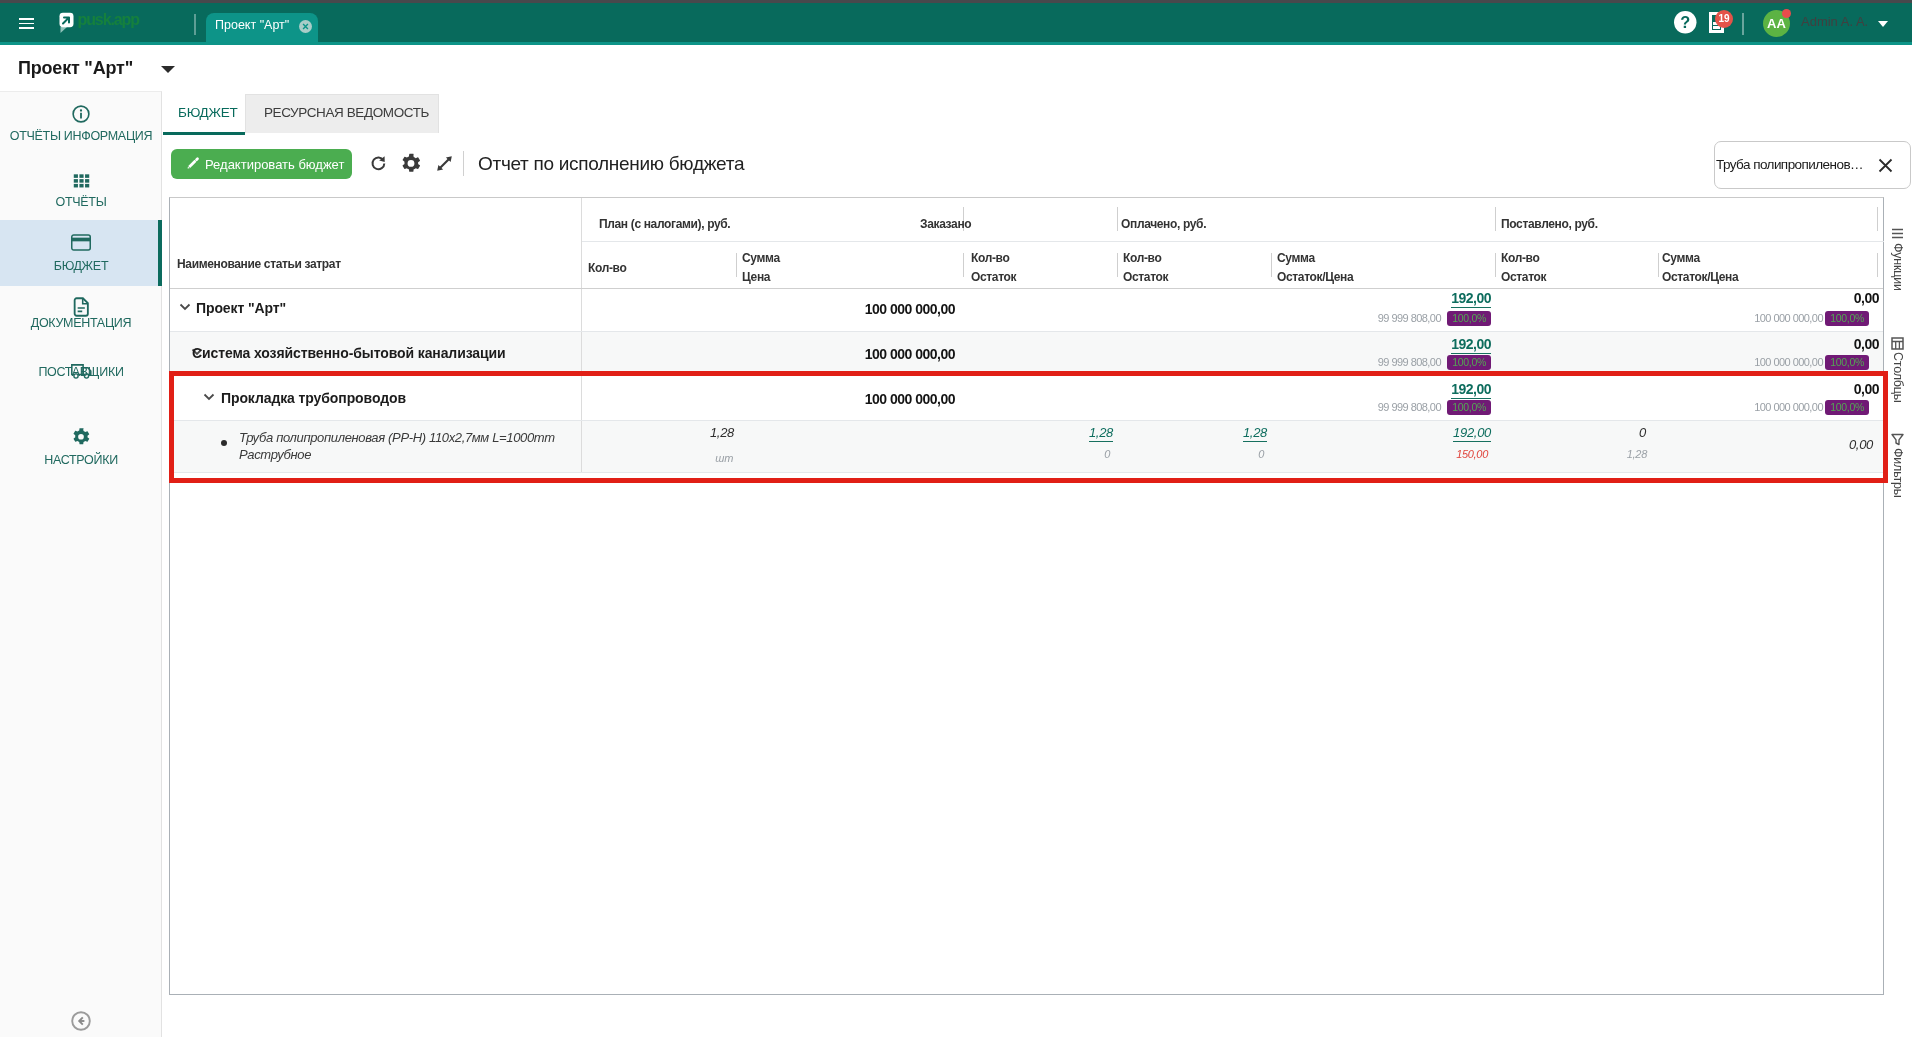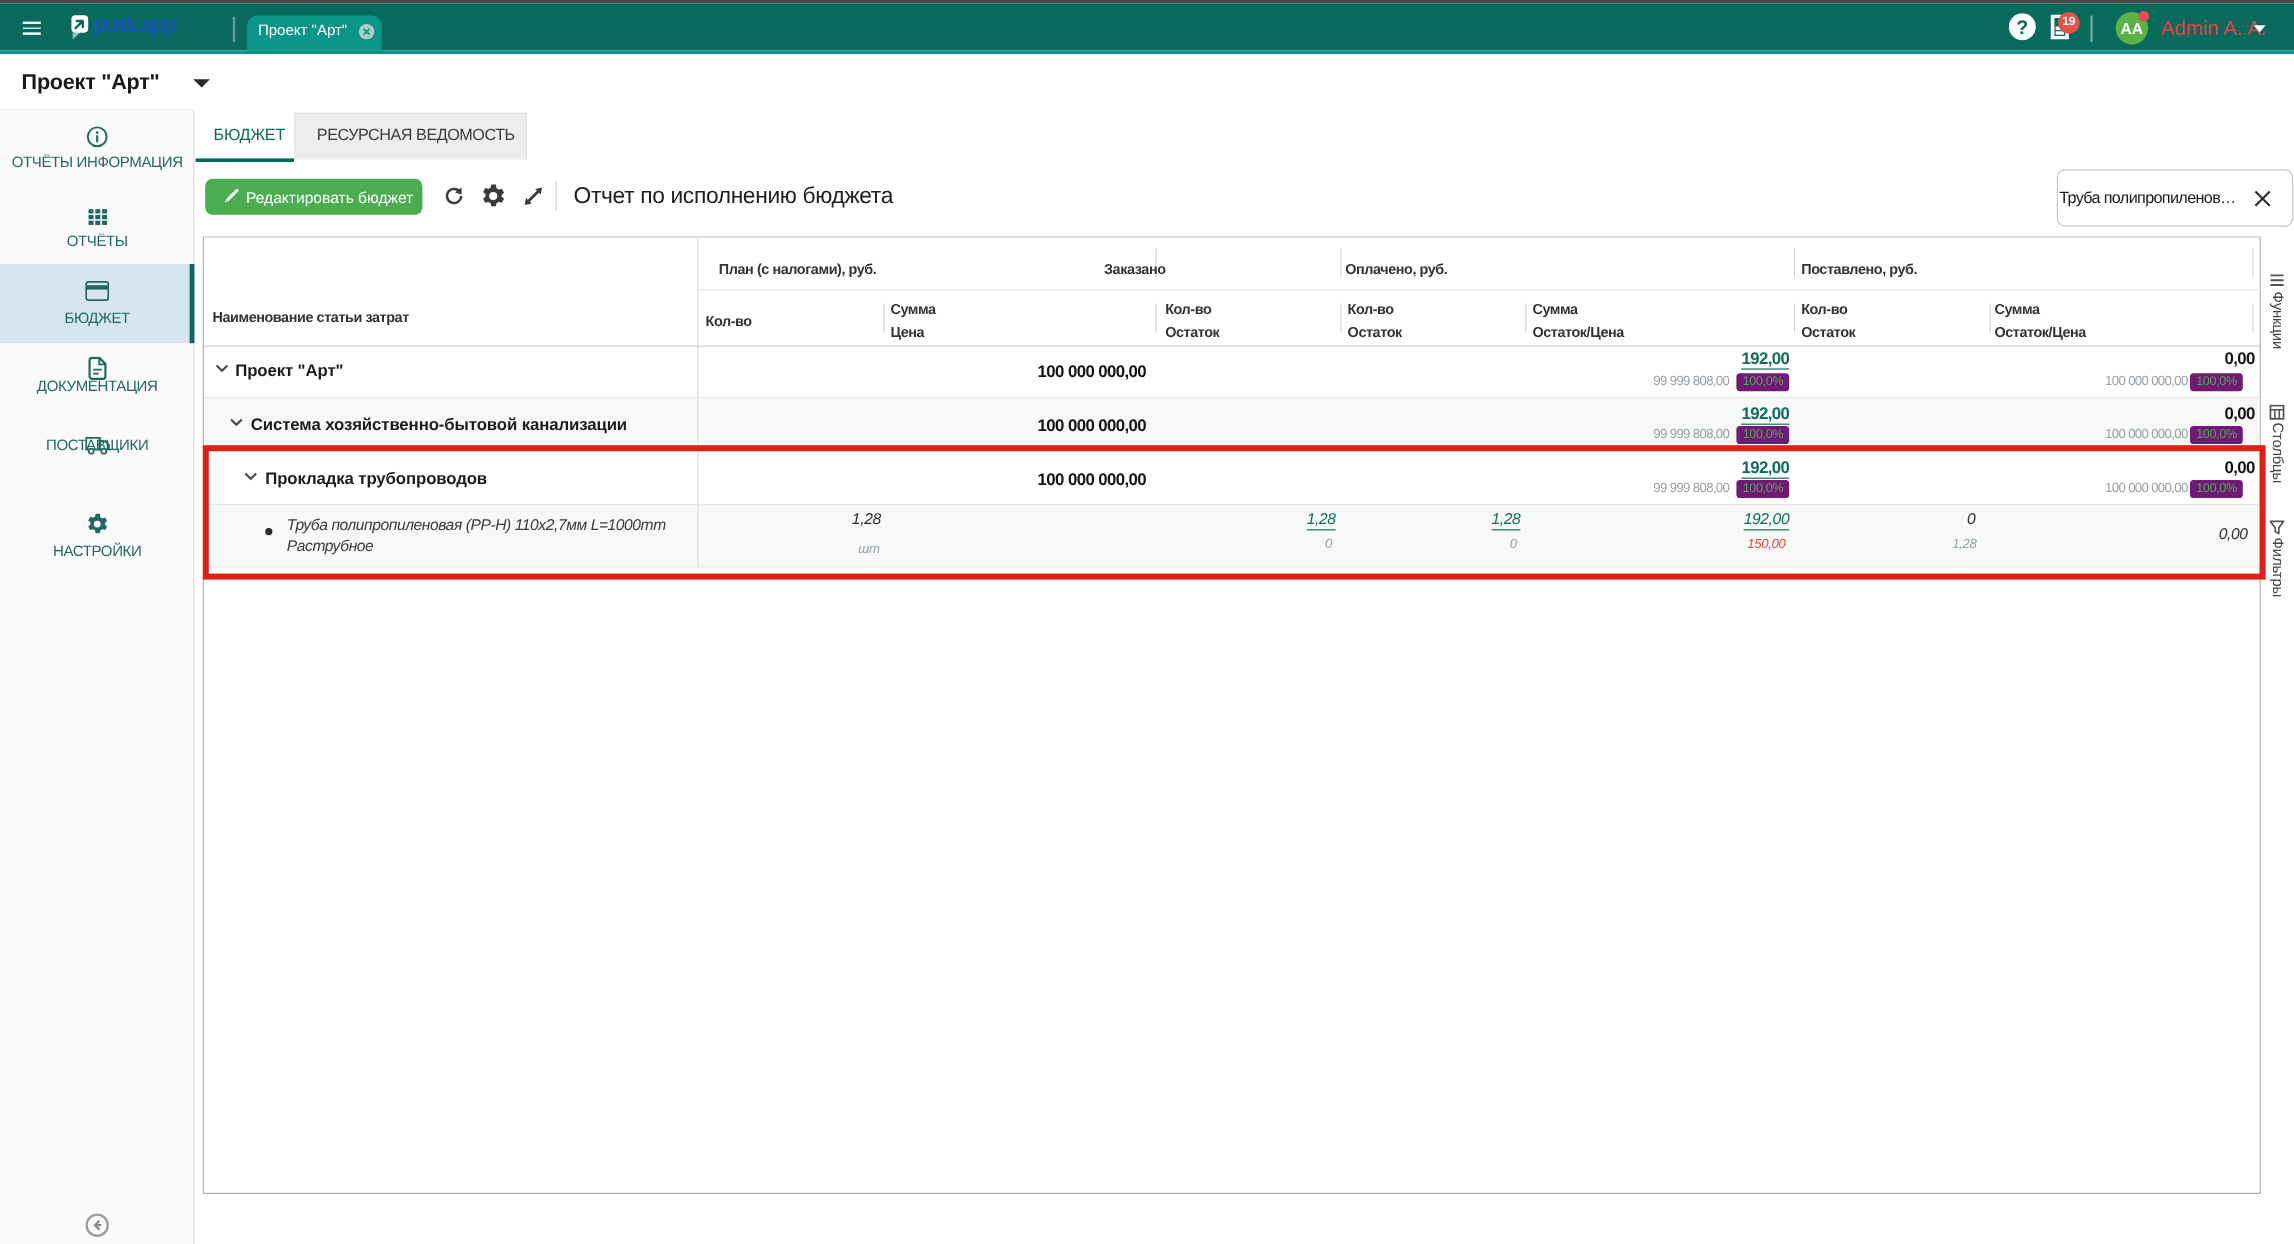--- a/index.html
+++ b/index.html
@@ -38,21 +38,21 @@
 
 <div class="abs" style="left:18.5px;top:18.2px;width:15.5px;height:1.9px;background:#fff"></div>
 <div class="abs" style="left:18.5px;top:22.5px;width:15.5px;height:1.9px;background:#fff"></div>
 <div class="abs" style="left:18.5px;top:26.8px;width:15.5px;height:1.9px;background:#fff"></div>
 
 <svg class="abs" style="left:59px;top:12px" width="15" height="22" viewBox="0 0 15 22">
   <path d="M1.5 15 L1.5 21 L8 15 Z" fill="#8fc2ba"></path>
   <rect x="0.5" y="0.8" width="14" height="14.4" rx="3.4" fill="#fff"></rect>
   <path d="M4 11.5 L9.5 6 M5 5.5 L10 5.5 L10 10.5" stroke="#086a5c" stroke-width="2" fill="none" stroke-linecap="round" stroke-linejoin="round"></path>
 </svg>
-<div class="abs" style="left:77.5px;top:11px;color:#1d4ed8;font-size:19px;font-weight:normal;letter-spacing:-1.1px">pusk.app</div>
+<div class="abs" style="left:77.5px;top:11px;color:#15803d;font-size:16px;font-weight:bold;letter-spacing:-1.1px">pusk.app</div>
 
 <div class="abs" style="left:194px;top:14px;width:2px;height:21px;background:rgba(255,255,255,0.35)"></div>
 
 <div class="abs" style="left:206px;top:13px;width:112px;height:29px;background:#0d9488;border-radius:8px 8px 0 0"></div>
 <div class="abs" style="left:215px;top:17.5px;color:#fff;font-size:12.5px">Проект "Арт"</div>
 <svg class="abs" style="left:298.5px;top:19.5px" width="13" height="13" viewBox="0 0 14 14">
   <circle cx="7" cy="7" r="7" fill="#a9cdc8"></circle>
   <path d="M4.4 4.4 L9.6 9.6 M9.6 4.4 L4.4 9.6" stroke="#0d9488" stroke-width="1.5"></path>
 </svg>
 
@@ -64,21 +64,21 @@
 <svg class="abs" style="left:1706px;top:12px" width="21" height="21" viewBox="0 0 21 21">
   <path d="M4.5 1.5 H16.5 V19.5 H4.5 Z" fill="none" stroke="#fff" stroke-width="3"></path>
   <path d="M7 11.5 H14 M7 15.5 H14" stroke="#fff" stroke-width="2.8"></path>
 </svg>
 <div class="abs" style="left:1715px;top:9.5px;width:18px;height:18px;border-radius:50%;background:#e45349;color:#fff;font-size:10px;font-weight:bold;text-align:center;line-height:18px">19</div>
 
 <div class="abs" style="left:1742px;top:13px;width:1.5px;height:22px;background:rgba(255,255,255,0.4)"></div>
 
 <div class="abs" style="left:1763px;top:9.5px;width:27px;height:27px;border-radius:50%;background:#5cb343;color:#fff;font-size:13px;font-weight:bold;text-align:center;line-height:27px">AA</div>
 <div class="abs" style="left:1782px;top:9px;width:9px;height:9px;border-radius:50%;background:#e84c4c"></div>
-<div class="abs" style="left:1801px;top:14px;color:#ef4444;font-size:17px">Admin A. A.</div>
+<div class="abs" style="left:1801px;top:14px;color:#404040;font-size:13px">Admin A. A.</div>
 <div class="abs" style="left:1878px;top:20.5px;width:0;height:0;border-left:5.5px solid transparent;border-right:5.5px solid transparent;border-top:6px solid #fff"></div>
 <div class="abs" id="tabstrip"></div>
 <div class="abs" id="titlerow"></div>
 <div class="abs" style="left:18px;top:57.5px;font-size:18px;font-weight:bold;color:#191919;letter-spacing:-0.2px">Проект "Арт"</div>
 <div class="abs" style="left:161px;top:66px;width:0;height:0;border-left:7.5px solid transparent;border-right:7.5px solid transparent;border-top:7.5px solid #2b2b2b"></div>
 <div class="abs" id="sidebar"></div>
 <div class="abs" id="selitem"></div>
 
 <svg class="abs" style="left:72px;top:105px" width="18" height="18" viewBox="0 0 22 22">
   <circle cx="11" cy="11" r="9.6" fill="none" stroke="#20695f" stroke-width="2"></circle>
@@ -207,21 +207,21 @@
 <div class="abs link" style="right:421px;top:290px">192,00</div>
 <div class="abs gnum" style="right:471px;top:312px">99 999 808,00</div>
 <div class="abs pill" style="right:421px;top:311px">100,0%</div>
 <div class="abs bnum" style="right:33px;top:290px">0,00</div>
 <div class="abs gnum" style="right:89px;top:312px">100 000 000,00</div>
 <div class="abs pill" style="right:43px;top:311px">100,0%</div>
 
 <svg class="abs chev" style="left:191px;top:348px">
     <use href="#chevron"></use>
   </svg>
-<div class="abs rname" style="left:209px;top:345px">Система хозяйственно-бытовой канализации</div>
+<div class="abs rname" style="left:192px;top:345px">Система хозяйственно-бытовой канализации</div>
 <div class="abs rsum" style="right:957px;top:346px">100 000 000,00</div>
 <div class="abs link" style="right:421px;top:336px">192,00</div>
 <div class="abs gnum" style="right:471px;top:356px">99 999 808,00</div>
 <div class="abs pill" style="right:421px;top:355px">100,0%</div>
 <div class="abs bnum" style="right:33px;top:336px">0,00</div>
 <div class="abs gnum" style="right:89px;top:356px">100 000 000,00</div>
 <div class="abs pill" style="right:43px;top:355px">100,0%</div>
 
 <svg class="abs chev" style="left:203px;top:393px">
     <use href="#chevron"></use>

